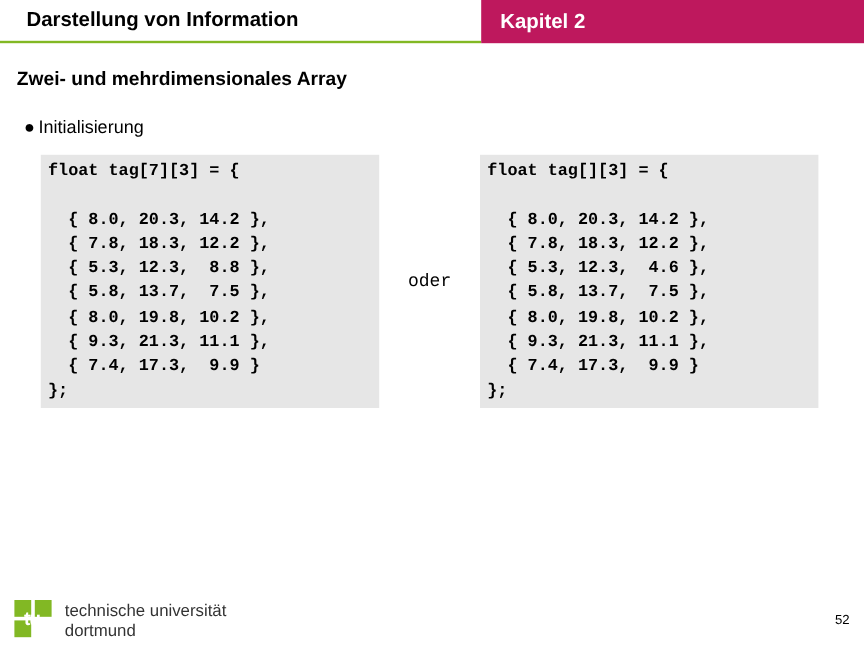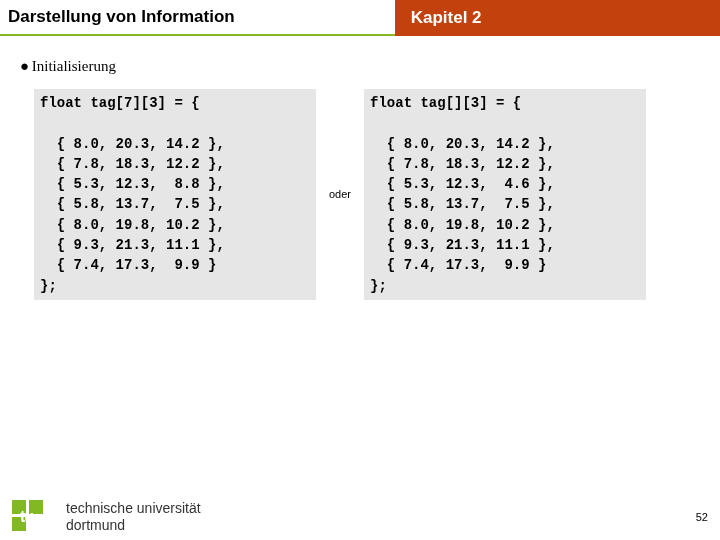--- a/index.html
+++ b/index.html
@@ -15,89 +15,89 @@
     display: flex;
     width: 100%;
     height: 36px;
   }
   .header-left {
     flex: 1.25;
     background: #fff;
     border-bottom: 2px solid #82b824;
     display: flex;
     align-items: center;
-    padding-left: 8px;
+    padding-left: 22px;
     font-size: 17px;
     font-weight: bold;
     color: #000;
   }
   .header-right {
     flex: 1;
-    background: #c2410c;
+    background: #be185d;
     display: flex;
     align-items: center;
     padding-left: 16px;
     font-size: 17px;
     font-weight: bold;
     color: #fff;
   }
   .content {
     padding: 22px 14px 0 14px;
   }
   .subtitle {
     font-size: 16px;
     font-weight: bold;
     color: #000;
     margin-bottom: 22px;
   }
   .bullet-line {
     font-size: 15px;
     margin-bottom: 14px;
     padding-left: 6px;
-    font-family: Liberation Serif, serif;
   }
   .bullet-line .dot {
     display: inline-block;
     width: 8px;
   }
   .code-row {
     display: flex;
     align-items: center;
-    gap: 9px;
+    gap: 20px;
     padding-left: 20px;
   }
   .code-block {
     background: #e6e6e6;
     font-family: "Courier New", Courier, monospace;
     font-size: 14px;
     font-weight: bold;
     line-height: 1.45;
     padding: 4px 6px;
     white-space: pre;
     color: #000;
     width: 282px;
   }
   .oder {
-    font-size: 11px;
+    font-size: 15px;
     padding: 0 4px;
+    font-family: Liberation Mono, monospace;
   }
   .footer {
     position: absolute;
     bottom: 6px;
     left: 0;
     right: 0;
     display: flex;
     align-items: center;
     justify-content: space-between;
     padding: 0 12px;
   }
   .logo {
     display: flex;
     align-items: center;
-    gap: 20px;
+    gap: 8px;
   }
   .logo-mark {
     width: 34px;
     height: 34px;
     position: relative;
   }
   .logo-mark .sq {
     position: absolute;
     width: 14px;
     height: 14px;
@@ -129,20 +129,21 @@
 </style>
 </head>
 <body>
 
 <div class="header">
   <div class="header-left">Darstellung von Information</div>
   <div class="header-right">Kapitel 2</div>
 </div>
 
 <div class="content">
+  <div class="subtitle">Zwei- und mehrdimensionales Array</div>
 
   <div class="bullet-line">
     <span class="dot">●</span>
     <span>Initialisierung</span>
   </div>
 
   <div class="code-row">
     <div class="code-block">float tag[7][3] = {
 
   { 8.0, 20.3, 14.2 },

